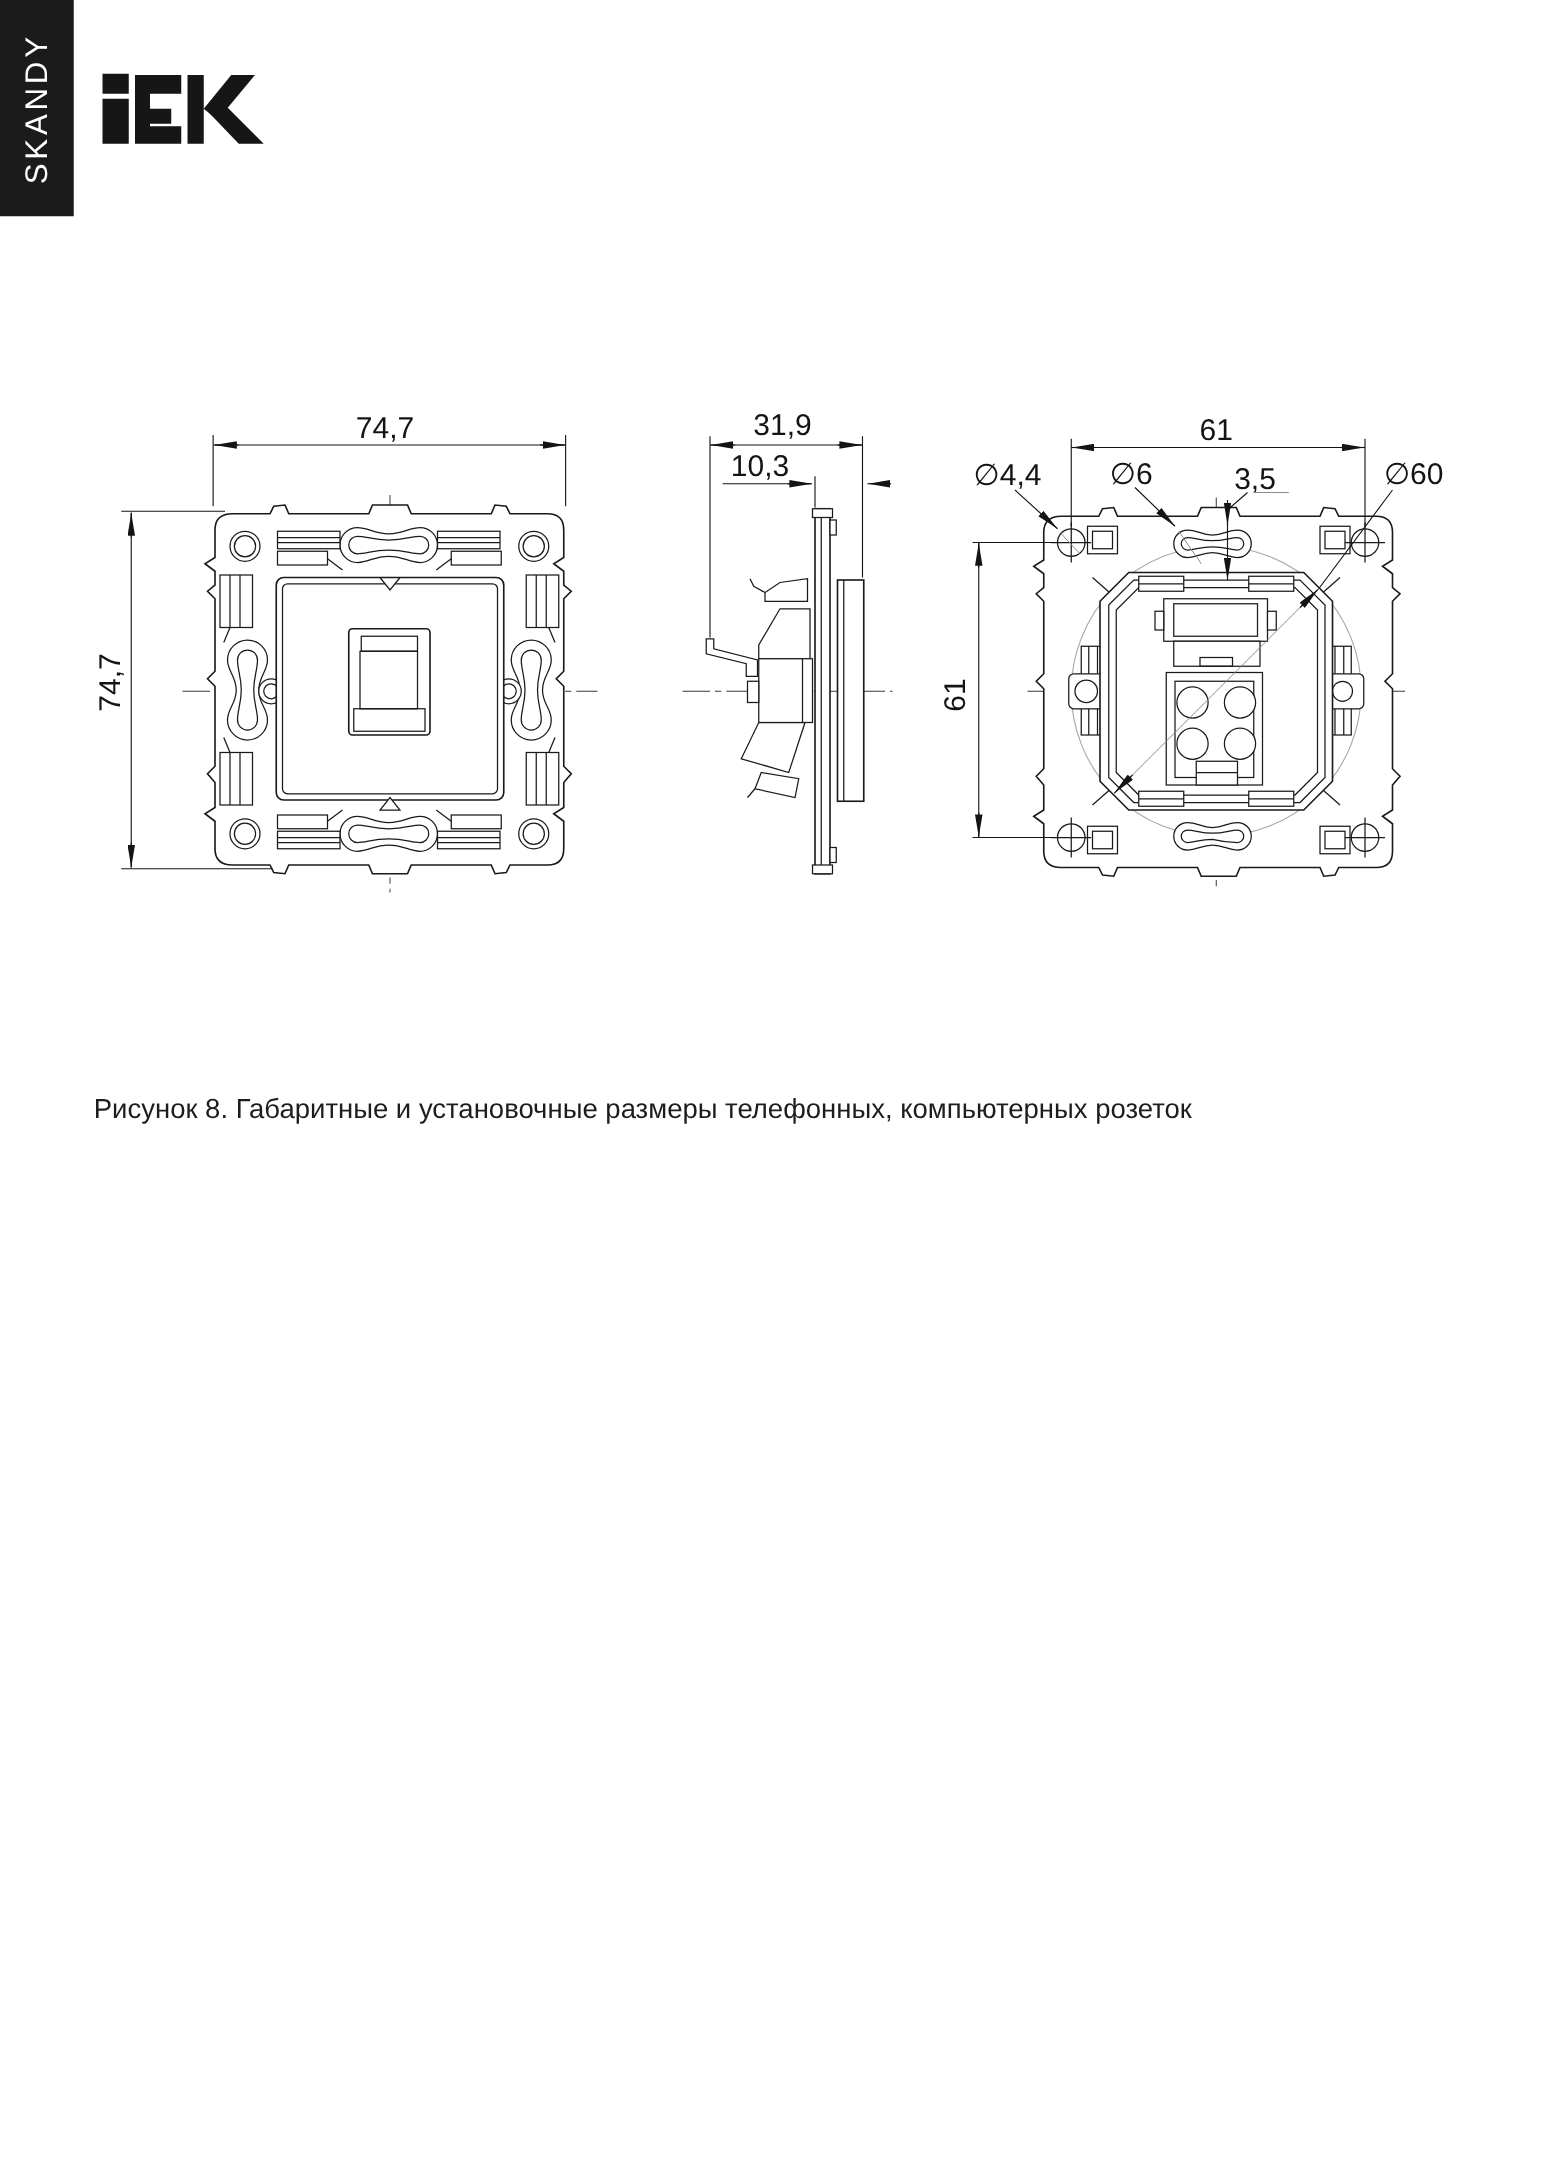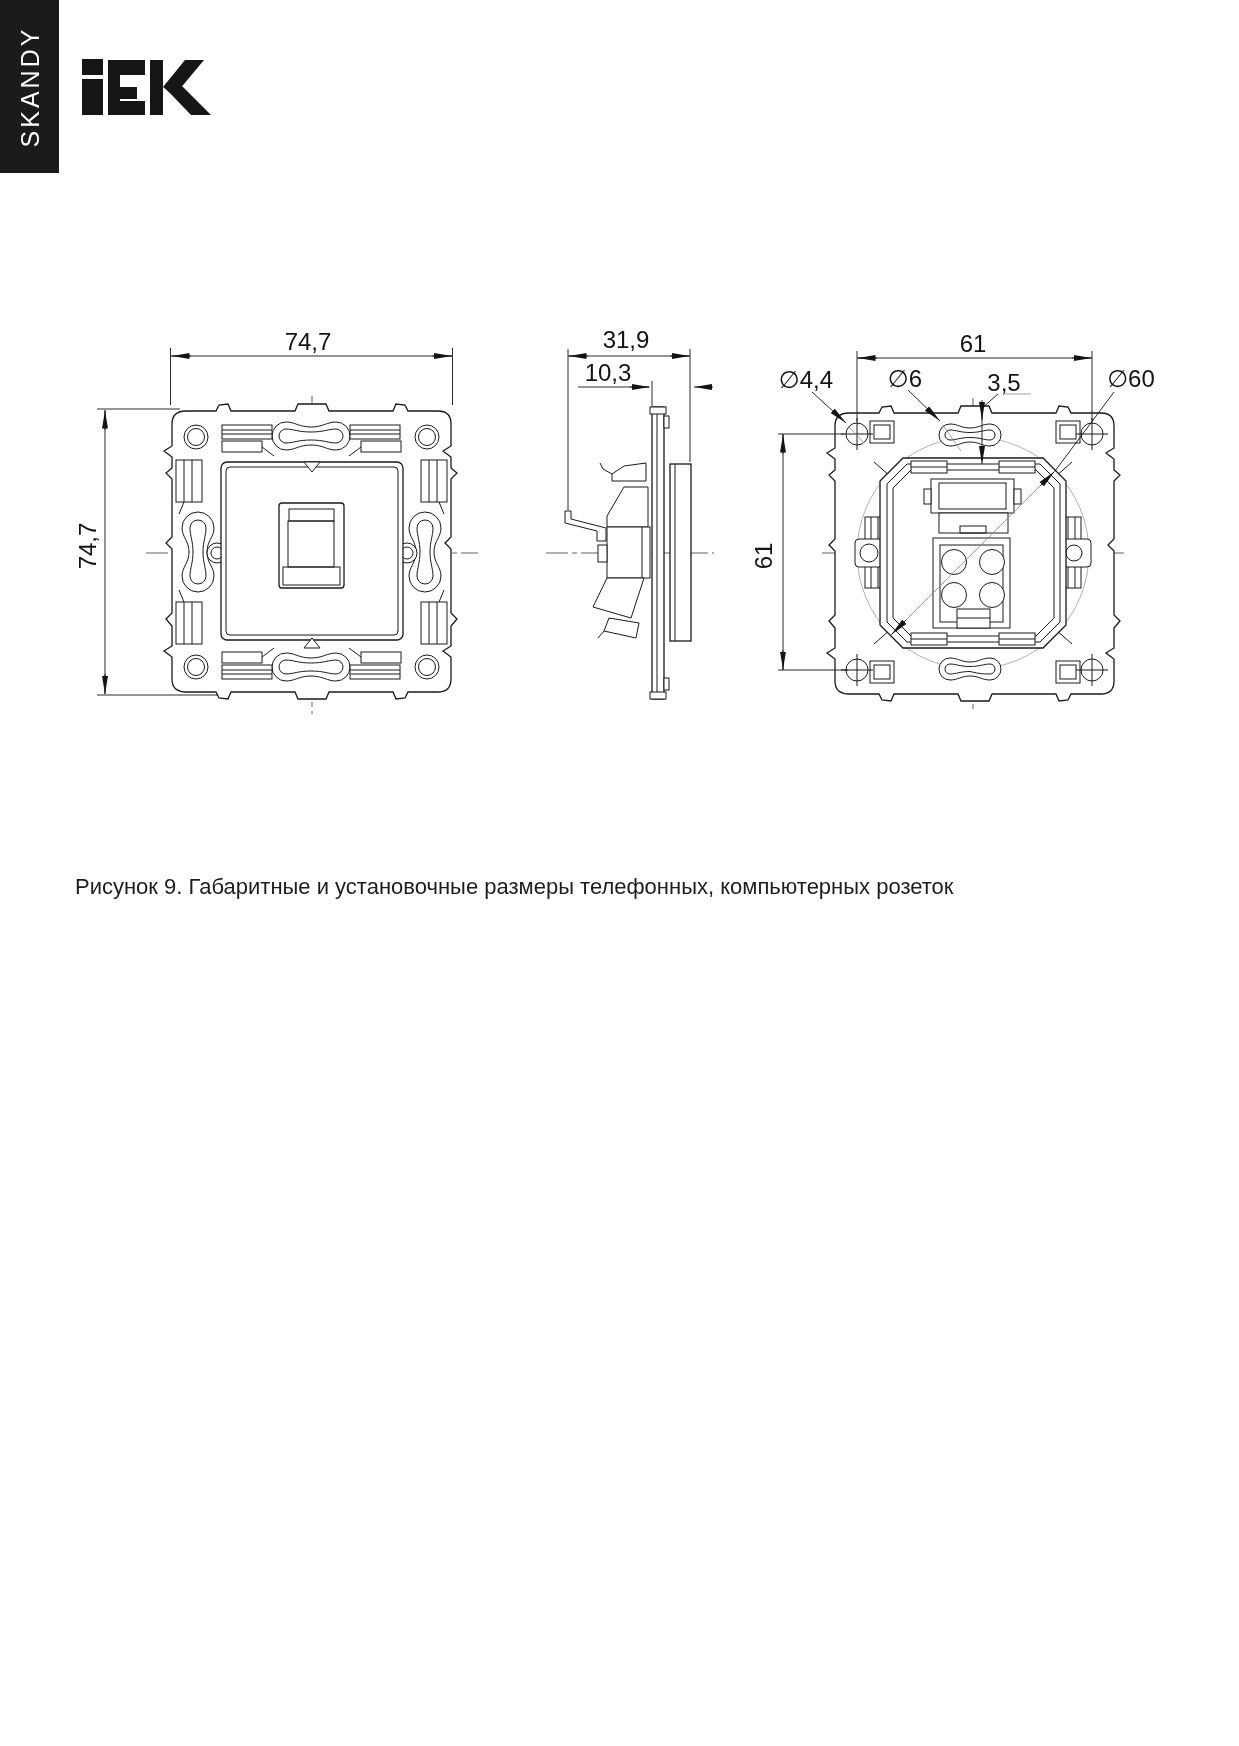--- a/index.html
+++ b/index.html
@@ -370,13 +370,13 @@
 
       <text x="1131" y="387" text-anchor="middle">∅60</text>
       <line class="thin" x1="891" y1="635" x2="1055" y2="471"></line>
       <line class="dim" x1="1040" y1="486" x2="1054.5" y2="471.5" marker-end="url(#arw)"></line>
       <line class="dim" x1="906" y1="620" x2="891.5" y2="634.5" marker-end="url(#arw)"></line>
       <line class="dim" x1="1055" y1="471" x2="1114" y2="392"></line>
     </g>
   </g>
 </svg>
 
-<div class="caption">Рисунок 9. Габаритные и установочные размеры телефонных, компьютерных розеток</div>
+<div class="caption">Рисунок 8. Габаритные и установочные размеры телефонных, компьютерных розеток</div>
 
 </body></html>

